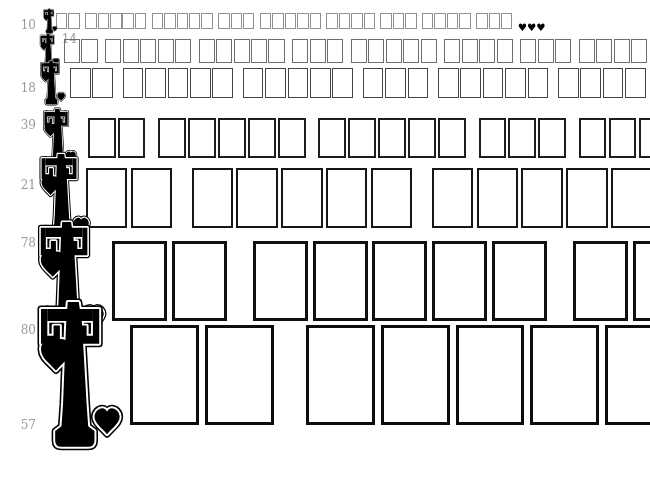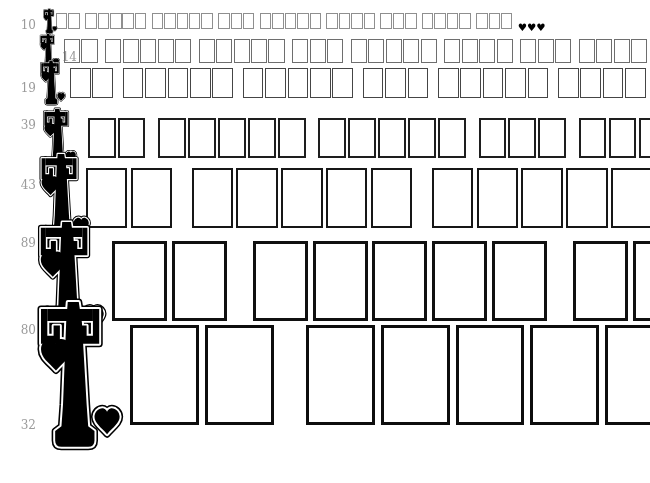--- a/index.html
+++ b/index.html
@@ -131,21 +131,21 @@
           </span>
           <span class="heart-run" style="font-size: 10.374px; line-height: 10.374px; margin-bottom: 1.064px;">♥♥♥</span>
         </div>
         <svg class="dagger-svg" viewBox="0 0 118 190" style="left: 34.1646px; top: 8.843px; width: 15.428px; height: 24.8444px;">
           <use href="#dg" class="dg-outer"></use>
           <use href="#dg" class="dg-halo"></use>
           <use href="#dg" class="dg-core"></use>
         </svg>
       </div>
       <div class="row">
-        <div class="size-label" style="top: 49px; padding-left: 41px;">14</div>
+        <div class="size-label" style="top: 31px; padding-left: 41px;">14</div>
         <div class="glyph-strip" style="left: 56px; top: 39.3px; height: 28.985px;">
           <span class="word" style="margin-right: 6.171px;">
             <span class="notdef-box" style="width: 16.082px; height: 23.375px; border: 1px solid rgb(110, 110, 110); margin-right: 1.4025px;"></span>
             <span class="notdef-box" style="width: 16.082px; height: 23.375px; border: 1px solid rgb(110, 110, 110); margin-right: 1.4025px;"></span>
           </span>
           <span class="word" style="margin-right: 6.171px;">
             <span class="notdef-box" style="width: 16.082px; height: 23.375px; border: 1px solid rgb(110, 110, 110); margin-right: 1.4025px;"></span>
             <span class="notdef-box" style="width: 16.082px; height: 23.375px; border: 1px solid rgb(110, 110, 110); margin-right: 1.4025px;"></span>
             <span class="notdef-box" style="width: 16.082px; height: 23.375px; border: 1px solid rgb(110, 110, 110); margin-right: 1.4025px;"></span>
             <span class="notdef-box" style="width: 16.082px; height: 23.375px; border: 1px solid rgb(110, 110, 110); margin-right: 1.4025px;"></span>
@@ -191,21 +191,21 @@
             <span class="notdef-box" style="width: 16.082px; height: 23.375px; border: 1px solid rgb(110, 110, 110); margin-right: 1.4025px;"></span>
           </span>
         </div>
         <svg class="dagger-svg" viewBox="0 0 118 190" style="left: 30.4194px; top: 33.877px; width: 21.692px; height: 34.9316px;">
           <use href="#dg" class="dg-outer"></use>
           <use href="#dg" class="dg-halo"></use>
           <use href="#dg" class="dg-core"></use>
         </svg>
       </div>
       <div class="row">
-        <div class="size-label" style="top: 80px;">19</div>
+        <div class="size-label" style="top: 80px;">18</div>
         <div class="glyph-strip" style="left: 62px; top: 68px; height: 37.2px;">
           <span class="word" style="margin-right: 7.92px;">
             <span class="notdef-box" style="width: 20.64px; height: 30px; border: 1.5px solid rgb(69, 69, 69); margin-right: 1.8px;"></span>
             <span class="notdef-box" style="width: 20.64px; height: 30px; border: 1.5px solid rgb(69, 69, 69); margin-right: 1.8px;"></span>
           </span>
           <span class="word" style="margin-right: 7.92px;">
             <span class="notdef-box" style="width: 20.64px; height: 30px; border: 1.5px solid rgb(69, 69, 69); margin-right: 1.8px;"></span>
             <span class="notdef-box" style="width: 20.64px; height: 30px; border: 1.5px solid rgb(69, 69, 69); margin-right: 1.8px;"></span>
             <span class="notdef-box" style="width: 20.64px; height: 30px; border: 1.5px solid rgb(69, 69, 69); margin-right: 1.8px;"></span>
             <span class="notdef-box" style="width: 20.64px; height: 30px; border: 1.5px solid rgb(69, 69, 69); margin-right: 1.8px;"></span>
@@ -278,21 +278,21 @@
             <span class="notdef-box" style="width: 27.52px; height: 40px; border: 2px solid rgb(30, 30, 30); margin-right: 2.4px;"></span>
           </span>
         </div>
         <svg class="dagger-svg" viewBox="0 0 118 190" style="left: 31.584px; top: 108.72px; width: 37.12px; height: 59.776px;">
           <use href="#dg" class="dg-outer"></use>
           <use href="#dg" class="dg-halo"></use>
           <use href="#dg" class="dg-core"></use>
         </svg>
       </div>
       <div class="row">
-        <div class="size-label" style="top: 177px;">43</div>
+        <div class="size-label" style="top: 177px;">21</div>
         <div class="glyph-strip" style="left: 78px; top: 168px; height: 74.4px;">
           <span class="word" style="margin-right: 15.84px;">
             <span class="notdef-box" style="width: 41.28px; height: 60px; border: 2.5px solid rgb(22, 22, 22); margin-right: 3.6px;"></span>
             <span class="notdef-box" style="width: 41.28px; height: 60px; border: 2.5px solid rgb(22, 22, 22); margin-right: 3.6px;"></span>
           </span>
           <span class="word" style="margin-right: 15.84px;">
             <span class="notdef-box" style="width: 41.28px; height: 60px; border: 2.5px solid rgb(22, 22, 22); margin-right: 3.6px;"></span>
             <span class="notdef-box" style="width: 41.28px; height: 60px; border: 2.5px solid rgb(22, 22, 22); margin-right: 3.6px;"></span>
             <span class="notdef-box" style="width: 41.28px; height: 60px; border: 2.5px solid rgb(22, 22, 22); margin-right: 3.6px;"></span>
             <span class="notdef-box" style="width: 41.28px; height: 60px; border: 2.5px solid rgb(22, 22, 22); margin-right: 3.6px;"></span>
@@ -306,21 +306,21 @@
             <span class="notdef-box" style="width: 41.28px; height: 60px; border: 2.5px solid rgb(22, 22, 22); margin-right: 3.6px;"></span>
           </span>
         </div>
         <svg class="dagger-svg" viewBox="0 0 118 190" style="left: 27.376px; top: 154.08px; width: 55.68px; height: 89.664px;">
           <use href="#dg" class="dg-outer"></use>
           <use href="#dg" class="dg-halo"></use>
           <use href="#dg" class="dg-core"></use>
         </svg>
       </div>
       <div class="row">
-        <div class="size-label" style="top: 235px;">89</div>
+        <div class="size-label" style="top: 235px;">78</div>
         <div class="glyph-strip" style="left: 104px; top: 241px; height: 99.2px;">
           <span class="word" style="margin-right: 21.12px;">
             <span class="notdef-box" style="width: 55.04px; height: 80px; border: 3px solid rgb(16, 16, 16); margin-right: 4.8px;"></span>
             <span class="notdef-box" style="width: 55.04px; height: 80px; border: 3px solid rgb(16, 16, 16); margin-right: 4.8px;"></span>
           </span>
           <span class="word" style="margin-right: 21.12px;">
             <span class="notdef-box" style="width: 55.04px; height: 80px; border: 3px solid rgb(16, 16, 16); margin-right: 4.8px;"></span>
             <span class="notdef-box" style="width: 55.04px; height: 80px; border: 3px solid rgb(16, 16, 16); margin-right: 4.8px;"></span>
             <span class="notdef-box" style="width: 55.04px; height: 80px; border: 3px solid rgb(16, 16, 16); margin-right: 4.8px;"></span>
             <span class="notdef-box" style="width: 55.04px; height: 80px; border: 3px solid rgb(16, 16, 16); margin-right: 4.8px;"></span>
@@ -352,16 +352,16 @@
             <span class="notdef-box" style="width: 68.8px; height: 100px; border: 3.5px solid rgb(13, 13, 13); margin-right: 6px;"></span>
           </span>
         </div>
         <svg class="dagger-svg" viewBox="0 0 118 190" style="left: 21.96px; top: 301.8px; width: 92.8px; height: 149.44px;">
           <use href="#dg" class="dg-outer"></use>
           <use href="#dg" class="dg-halo"></use>
           <use href="#dg" class="dg-core"></use>
         </svg>
       </div>
       <div class="row">
-        <div class="size-label" style="top: 417px;">32</div>
+        <div class="size-label" style="top: 417px;">57</div>
       </div>
     </div>
 </div>
 
 </body></html>

